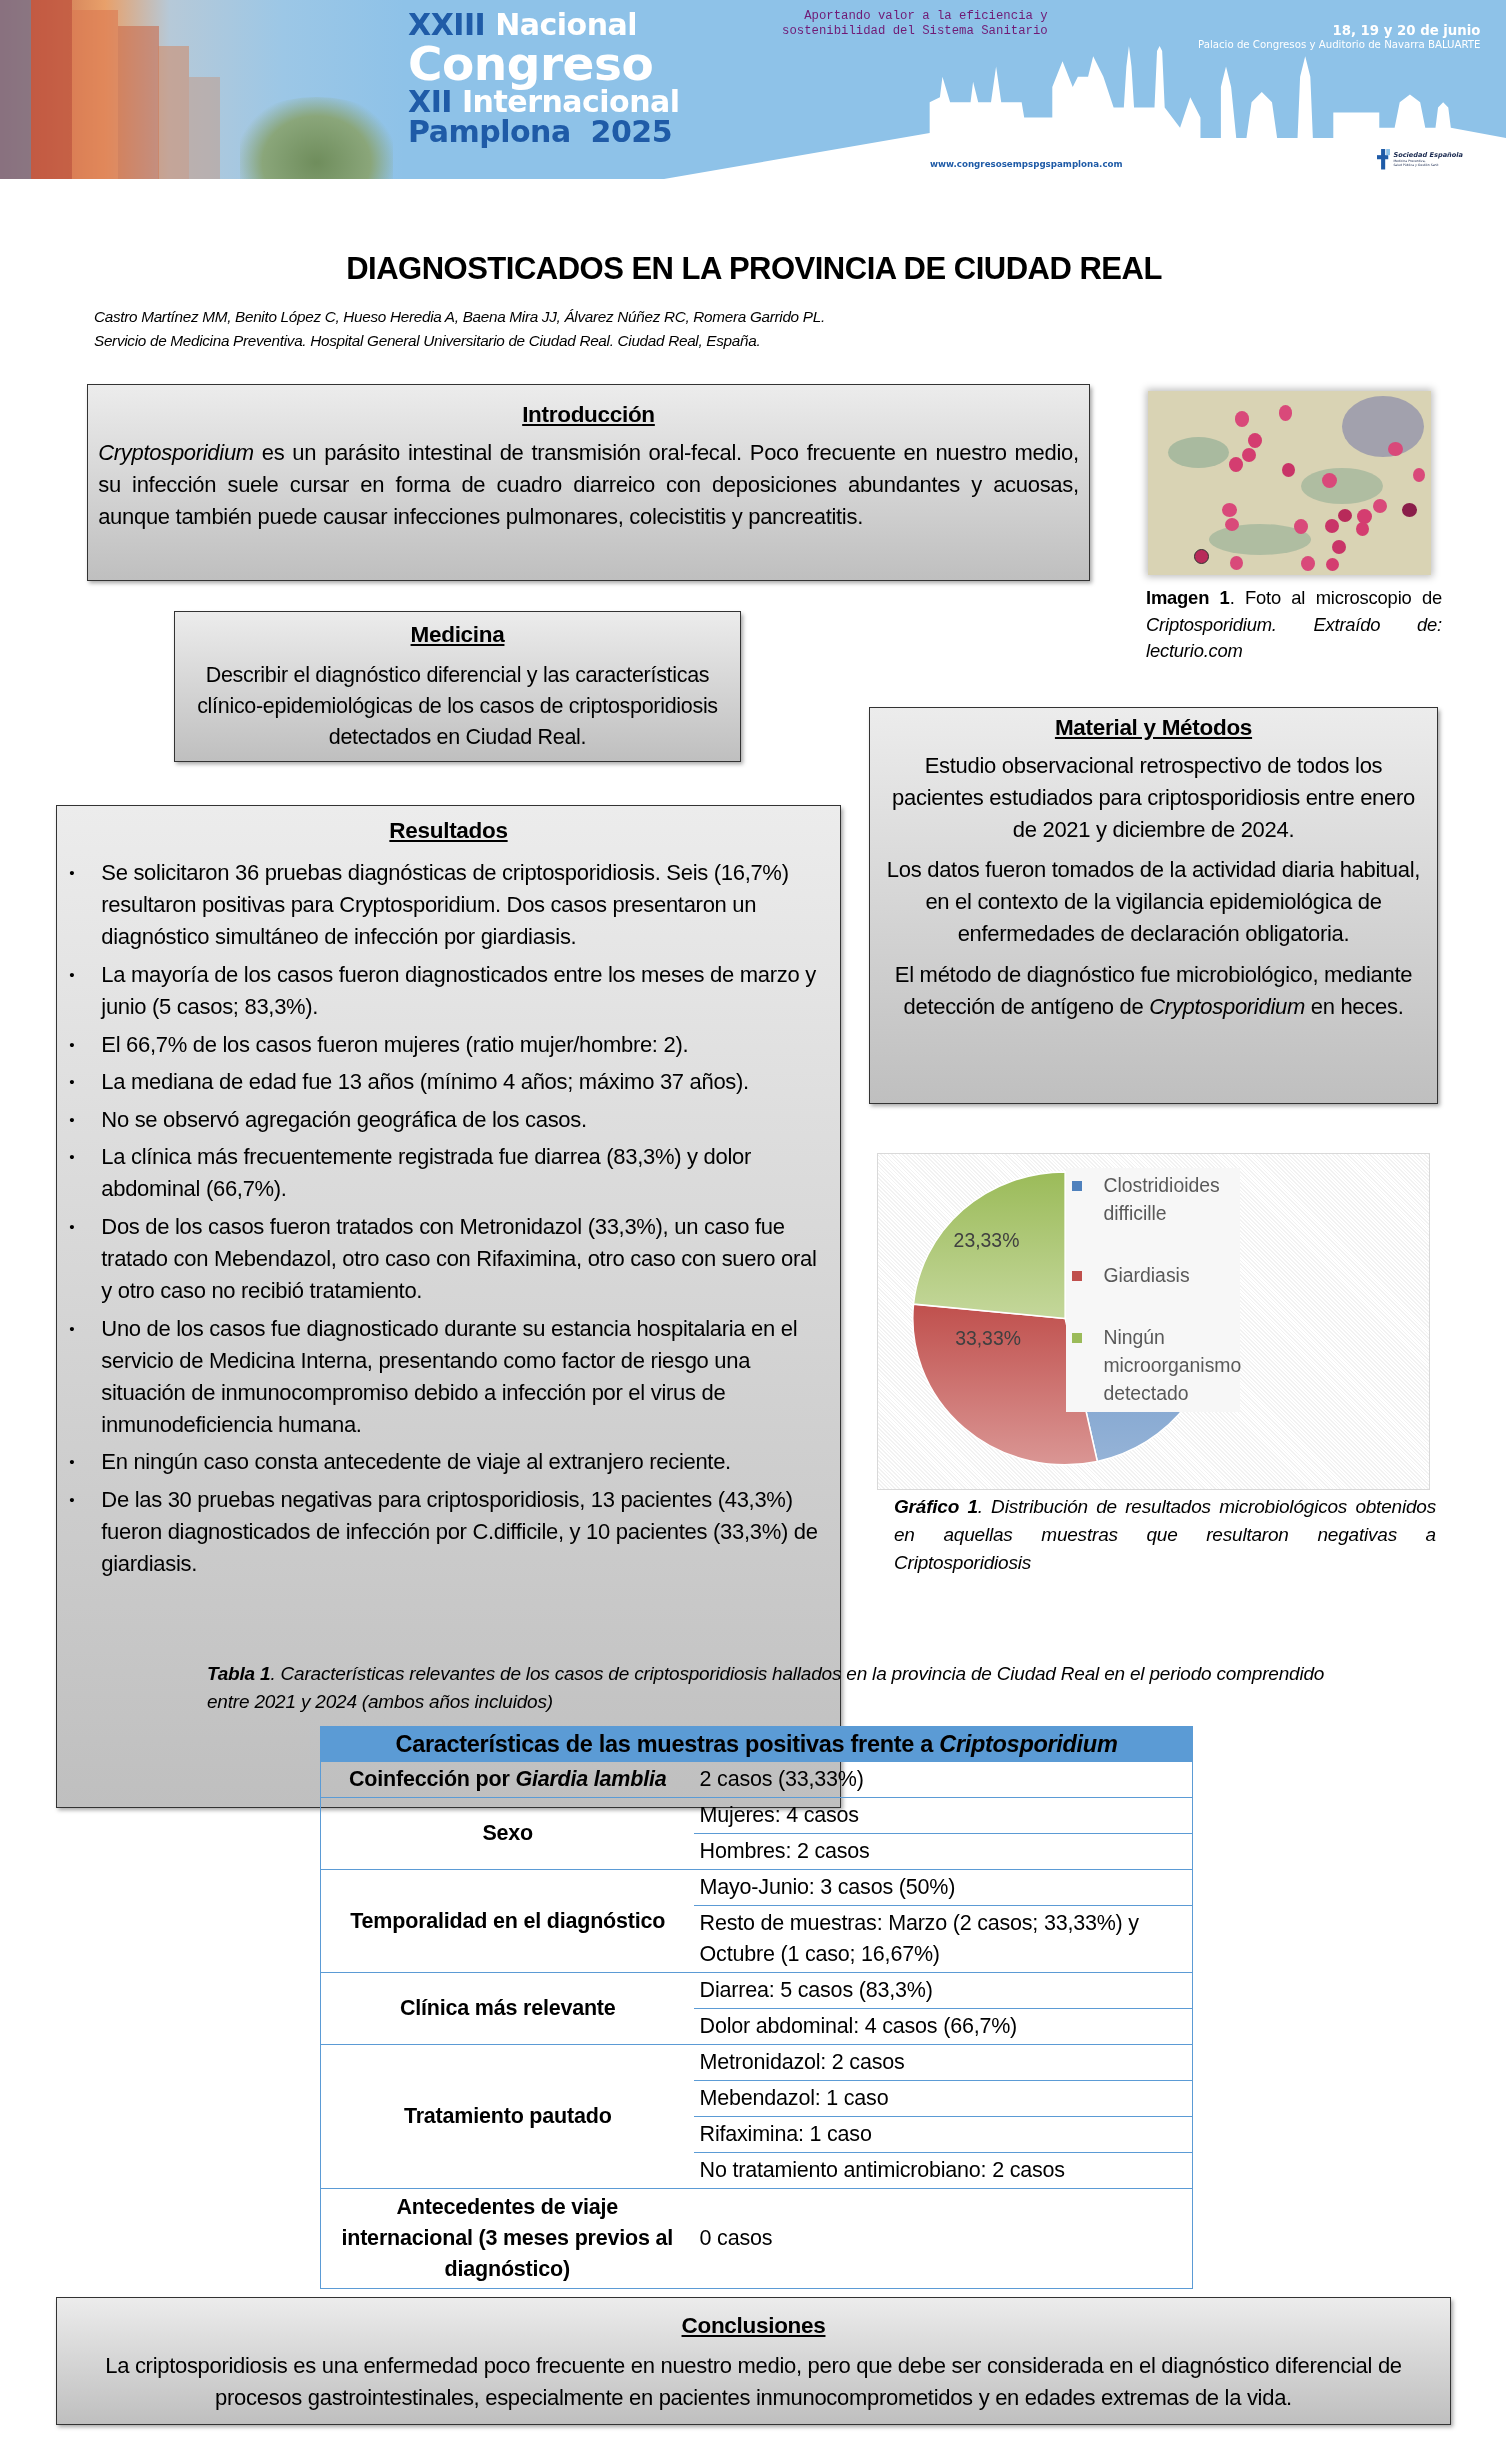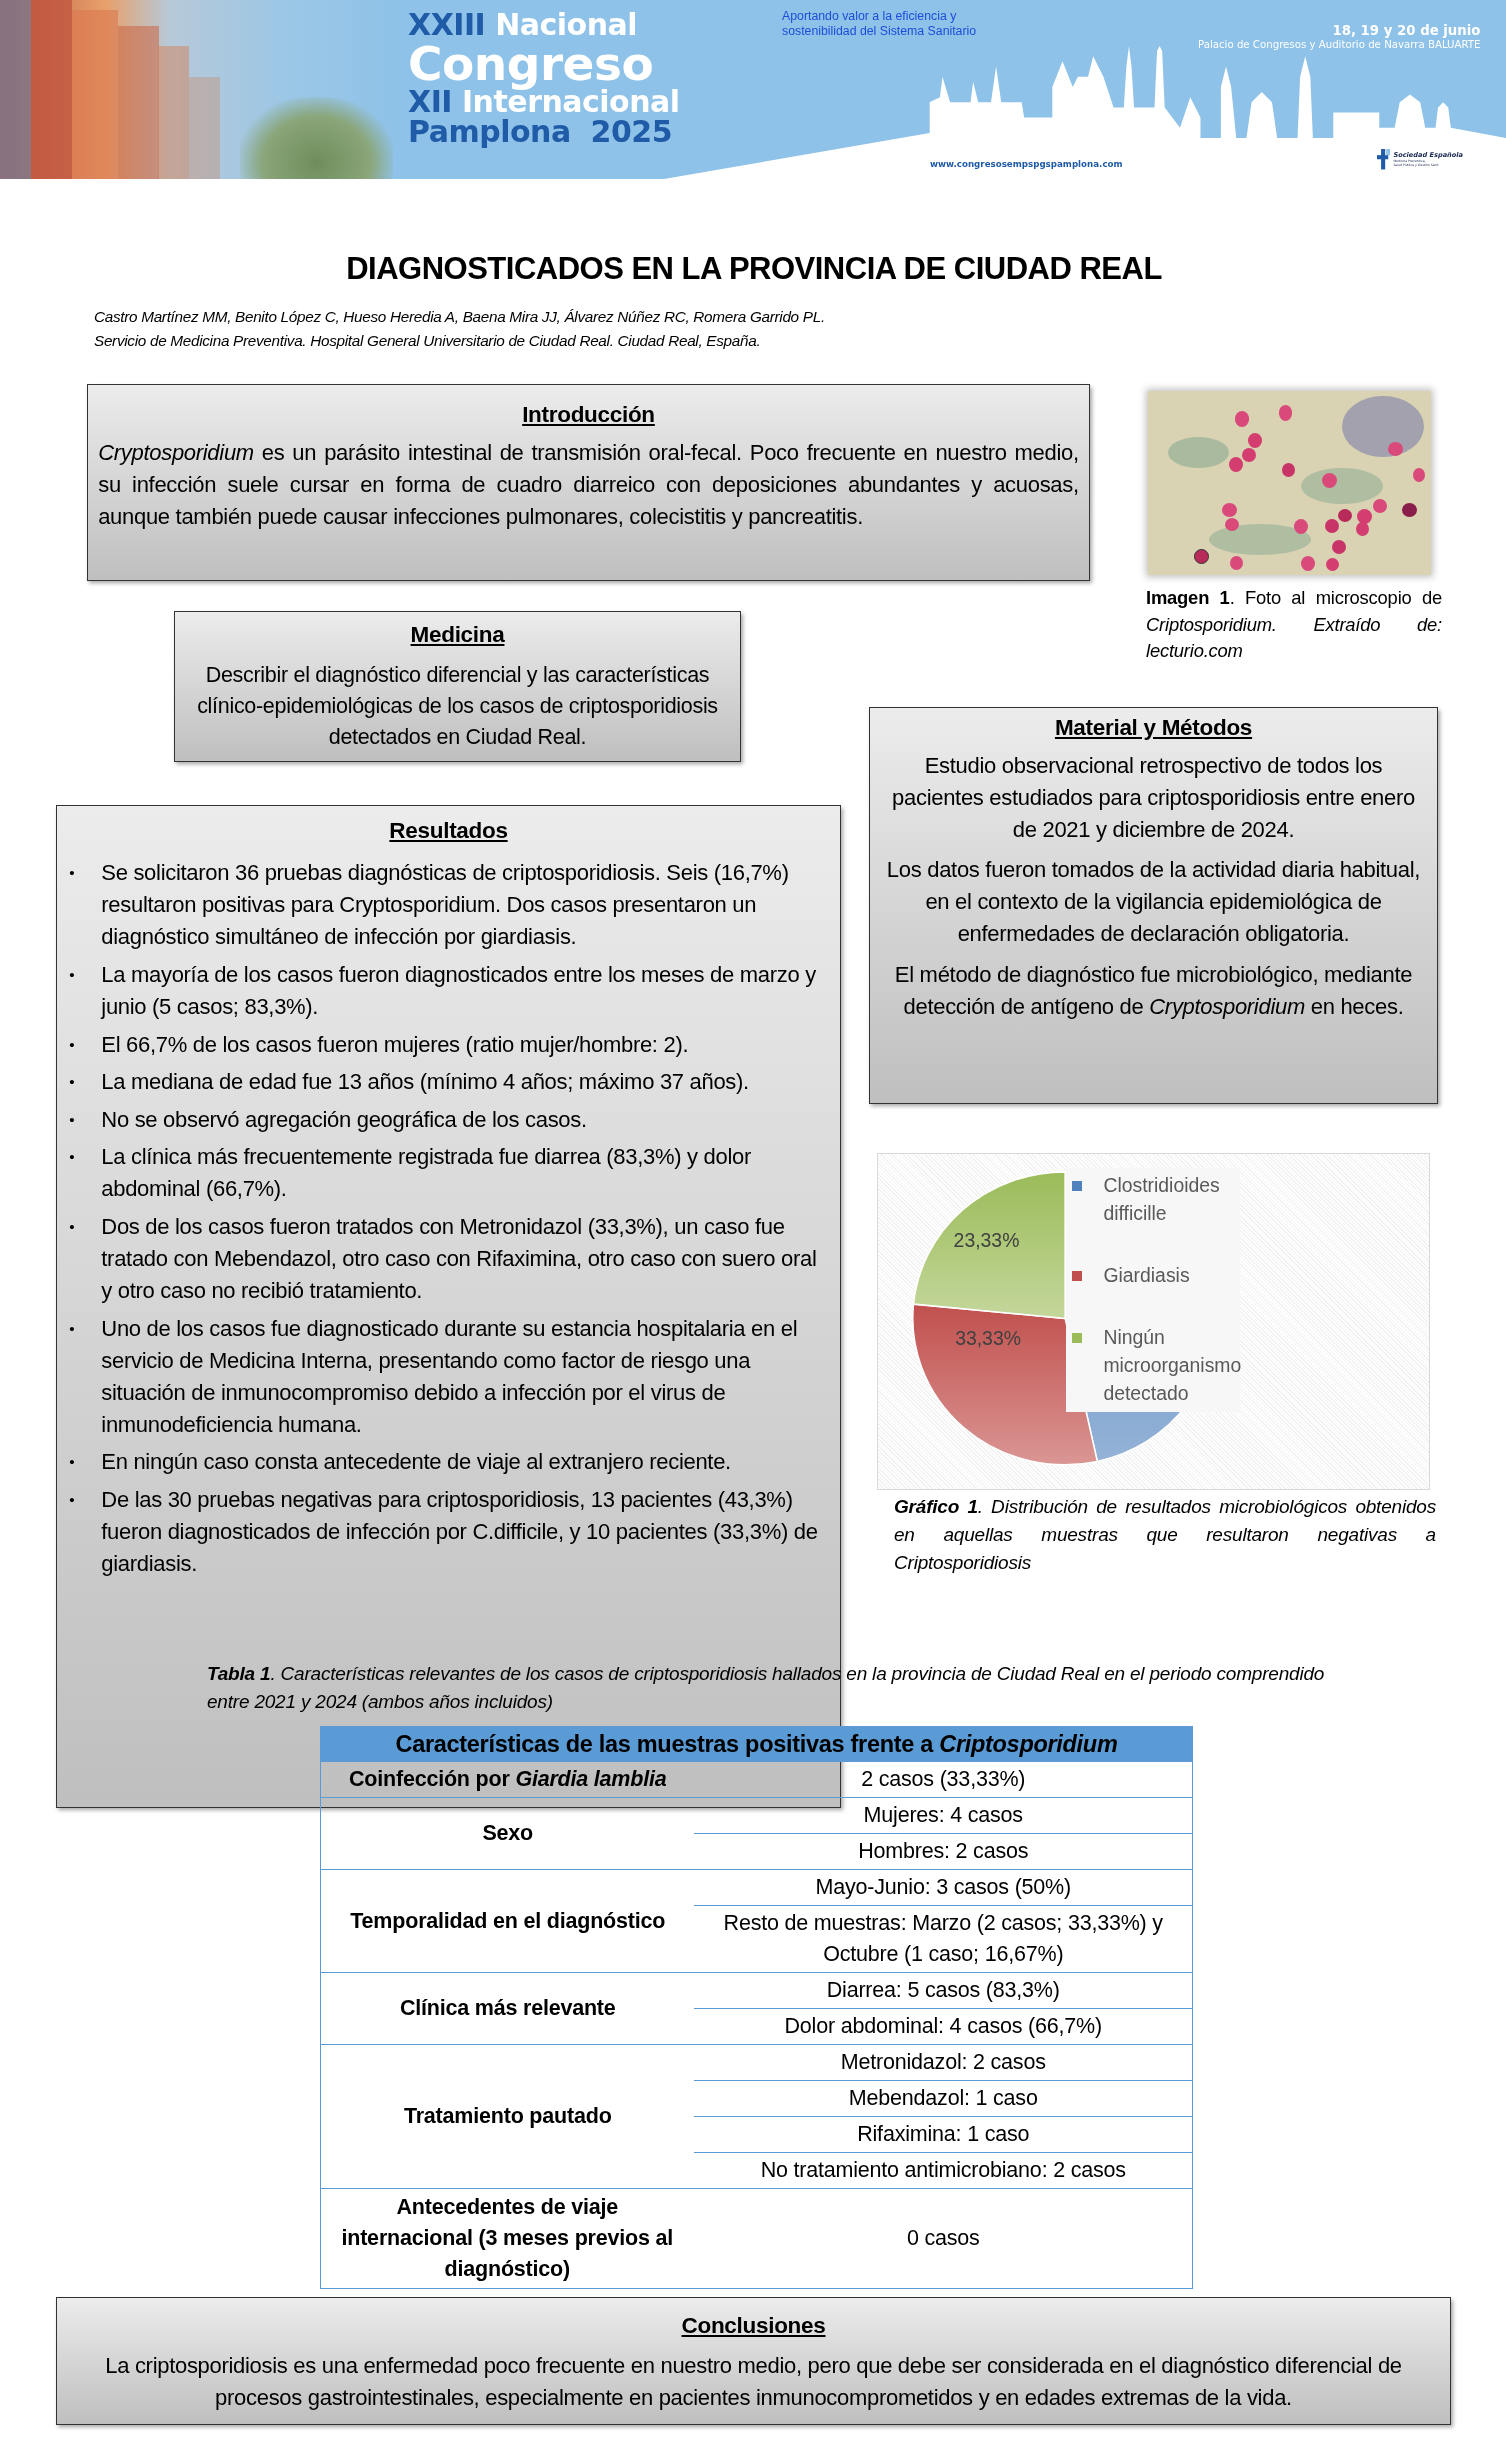--- a/index.html
+++ b/index.html
@@ -11,21 +11,21 @@
   .banner .city-photo { position: absolute; left: 0; top: 0; width: 404px; height: 179px;
     background: linear-gradient(90deg, #c8614a 0%, #d98a5e 18%, #e8a06a 26%, #b6c9d8 42%, #9cc7e6 70%, #8ec2e8 100%); }
   .banner .city-photo .building { position: absolute; bottom: 0; background: rgba(160,70,50,0.55); }
   .banner .city-photo .trees { position: absolute; bottom: 0; left: 240px; width: 153px; height: 82px; border-radius: 60% 60% 0 0;
     background: radial-gradient(ellipse at 50% 80%, #6f8d5c 0%, #8aa67a 50%, rgba(142,194,232,0) 75%); }
   .banner .title-block { position: absolute; left: 408px; top: 10.2px; line-height: 1; font-family: "DejaVu Sans", sans-serif; font-weight: bold; }
   .banner .title-block .line { display: block; font-size: 30px; letter-spacing: -0.5px; }
   .banner .title-block .line.big { font-size: 47px; }
   .banner .dark { color: #1f5ba7; }
   .banner .light { color: #ffffff; }
-  .banner .slogan { position: absolute; left: 782px; top: 9.2px; color: #1d4ed8; font-family: Liberation Sans, sans-serif; font-size: 12.3px; line-height: 15.3px; text-align: left; }
+  .banner .slogan { position: absolute; left: 782px; top: 9.2px; color: #701a75; font-family: Liberation Mono, monospace; font-size: 12.3px; line-height: 15.3px; text-align: right; }
   .banner .dates { position: absolute; right: 25.5px; top: 9.2px; color: #ffffff; font-family: "DejaVu Sans", sans-serif; text-align: right; margin-top: 14px; }
   .banner .dates .d1 { font-size: 13.3px; font-weight: bold; display: block; }
   .banner .dates .d2 { font-size: 10.2px; display: block; margin-top: 1px; }
   .banner .skyline { position: absolute; left: 664px; top: 46px; width: 842px; height: 133px; }
   .banner .url { position: absolute; left: 930px; top: 159px; color: #1f5ba7; font-family: "DejaVu Sans", sans-serif; font-size: 8.7px; font-weight: bold; }
   .banner .society { position: absolute; left: 1377px; top: 148px; display: flex; align-items: center; gap: 3.1px; }
   .banner .society .logo-mark { width: 13.3px; height: 22.5px; position: relative; }
   .banner .society .logo-text { font-family: "DejaVu Sans", sans-serif; color: #1a2a50; }
   .banner .society .logo-text .n { font-size: 6.6px; font-weight: bold; font-style: italic; display: block; }
   .banner .society .logo-text .s { font-size: 3.1px; display: block; line-height: 4.1px; }
@@ -72,21 +72,21 @@
   .legend { position: absolute; left: 188px; top: 14.3px; width: 174px; background: #f7f7f7; padding: 3.1px 0 5.1px 0; }
   .legend .item { display: flex; align-items: flex-start; font-size: 19.4px; line-height: 28px; color: #595959; margin-bottom: 34px; gap: 16px; }
   .legend .item:last-child { margin-bottom: 0; }
   .legend .swatch { width: 10.2px; height: 10.2px; margin: 9.2px 5.1px 0 6.1px; flex: 0 0 auto; }
   .chart-caption { position: absolute; left: 894px; top: 1493px; width: 542px; font-size: 19px; line-height: 28px; font-style: italic; text-align: justify; letter-spacing: -0.2px; }
 
   
   .table-caption { position: absolute; left: 207px; top: 1660px; width: 1134px; font-size: 19px; line-height: 28px; font-style: italic; letter-spacing: -0.2px; }
   .data-table { position: absolute; left: 320px; top: 1726px; width: 873px; border-collapse: collapse; border: 1.5px solid #5b9bd5; }
   .data-table th { background: #5b9bd5; color: #000000; font-size: 23.5px; font-weight: bold; height: 35px; text-align: center; letter-spacing: -0.3px; }
-  .data-table td { font-size: 21.5px; line-height: 31px; padding: 2px 5.1px 2px 6.1px; vertical-align: middle; letter-spacing: -0.2px; text-align: center; }
+  .data-table td { font-size: 21.5px; line-height: 31px; padding: 2px 5.1px 2px 6.1px; vertical-align: middle; letter-spacing: -0.2px; }
   .data-table td.label { width: 373px; text-align: center; font-weight: bold; }
   .data-table tr.group-start td { border-top: 1.5px solid #5b9bd5; }
   .data-table td.value.sub { border-top: 1.5px solid #5b9bd5; }
 
   .conclusions { left: 56px; top: 2297px; width: 1395px; height: 128px; }
   .conclusions .heading { margin-top: 12.3px; line-height: 31px; }
   .conclusions .body { margin: 9.2px 4.1px 0 4.1px; font-size: 22px; line-height: 32px; text-align: center; letter-spacing: -0.3px; }
 
   i, .it { font-style: italic; }
 </style>

